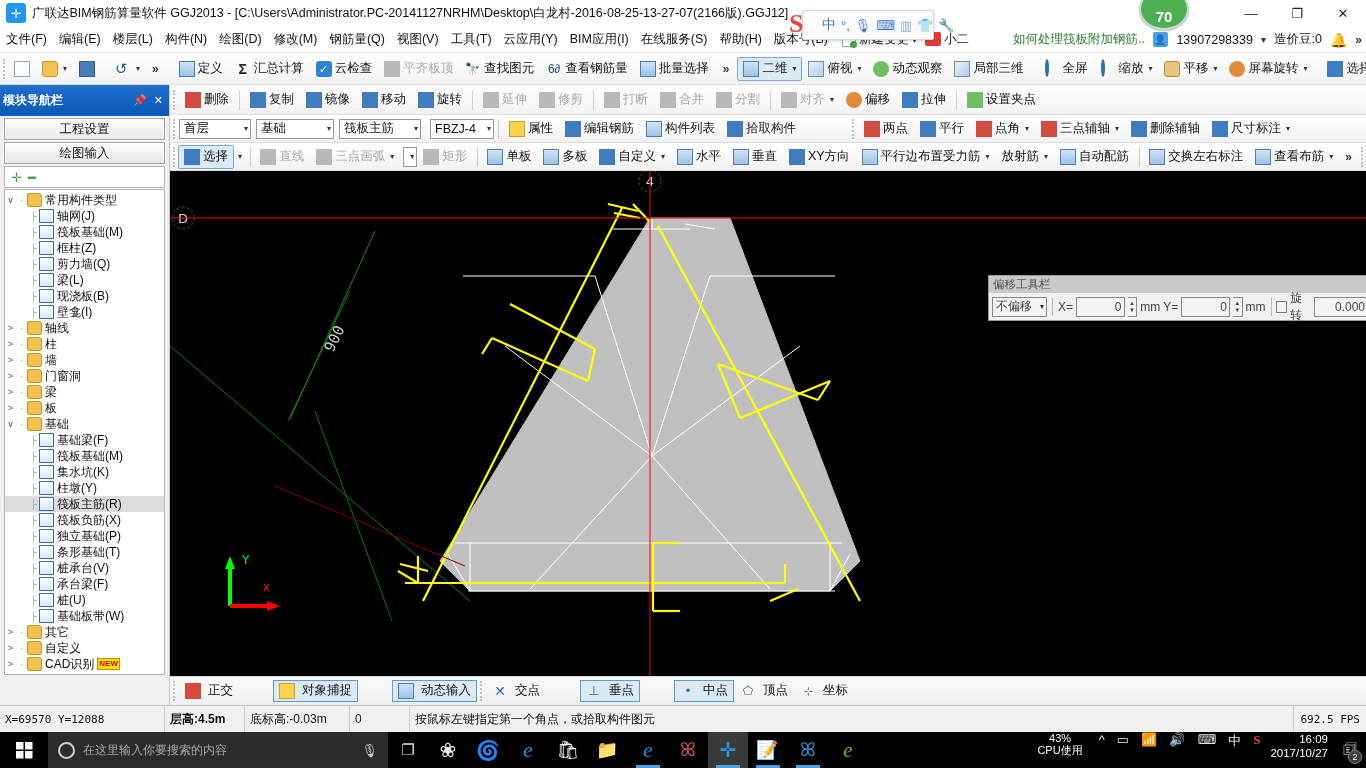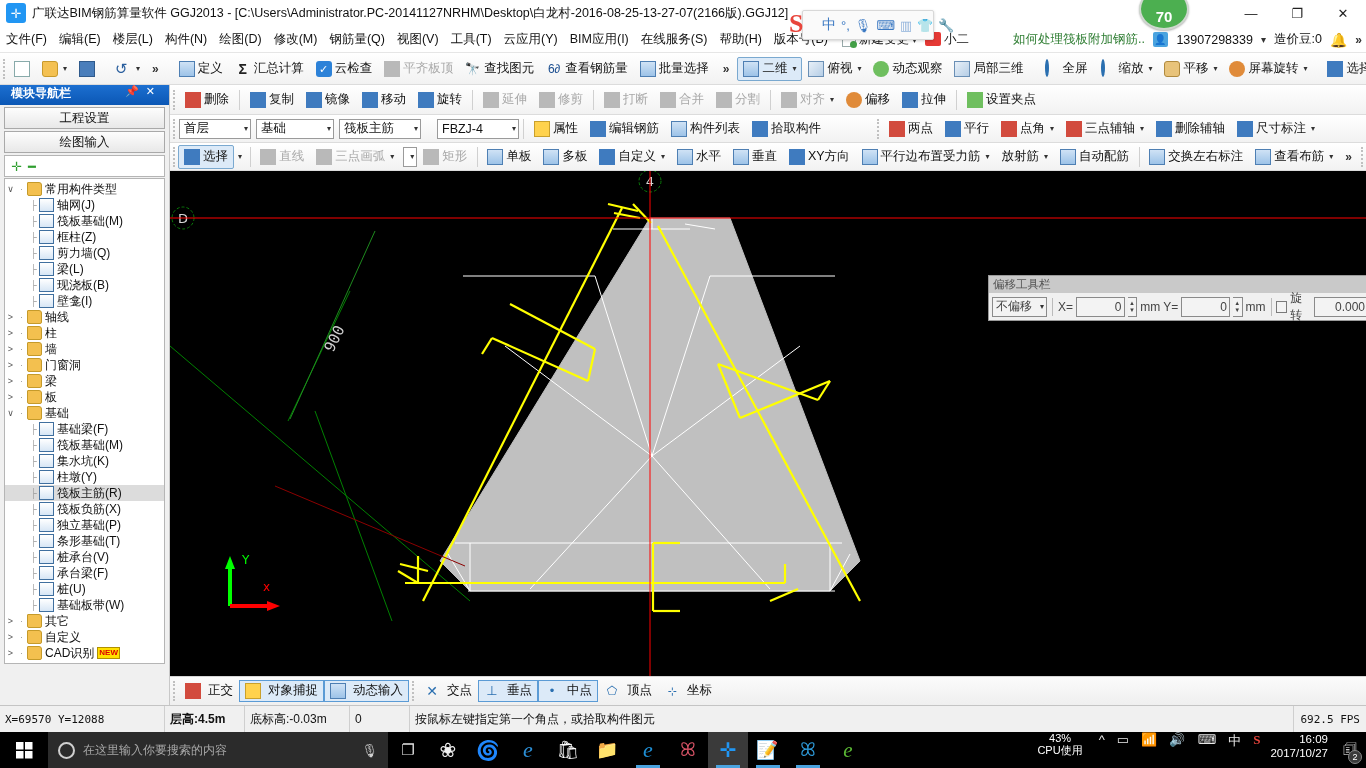--- a/index.html
+++ b/index.html
@@ -148,22 +148,22 @@
     padding:0 2px 0 4px; font-size:12.5px; color:#111;
   }
 
   
   .sidebar {
     position:absolute; left:0; top:85px; width:170px; height:620px;
     background:#f0f0f0;
     border-right:1px solid #c8c8c8;
   }
   .nav-caption {
-    height:20px; background:linear-gradient(#1c6fd0,#0b57b5);
-    display:flex; align-items:flex-start; padding:0 11px;
+    height:31px; background:linear-gradient(#1c6fd0,#0b57b5);
+    display:flex; align-items:center; padding:0 3px;
     color:#fff; font-size:12px; font-weight:bold;
   }
   .nav-caption .sp { margin-left:auto; display:flex; gap:7px; padding-right:3px; font-size:11px; }
   .side-btn {
     margin:2px 4px; height:22px; background:linear-gradient(#fdfdfd,#e8e8e8);
     border:1px solid #a9a9a9;
     display:flex; align-items:center; justify-content:center;
     font-size:12.5px; color:#111;
   }
   .tree-toolbar {
@@ -234,21 +234,21 @@
   
   .snapbar {
     position:absolute; left:170px; top:676px; width:1196px; height:29px;
     background:linear-gradient(#fbfbfb,#efefef); border-top:1px solid #d5d5d5;
     display:flex; align-items:center;
   }
   .snapbtn {
     display:flex; align-items:flex-end; gap:7px; padding:2px 5px; height:22px;
     font-size:12.5px; color:#111; border:1px solid transparent; white-space:nowrap;
   }
-  .snapbtn.on { background:#dceaf8; border:1px solid #5b9bd5; }
+  .snapbtn.on { background:#dceaf8; border:1px solid #5b9bd5;margin-left:34px; }
 
   
   .statusbar {
     position:absolute; left:0; top:705px; width:1366px; height:27px;
     background:#f0f0f0; border-top:1px solid #c4c4c4;
     display:flex; align-items:stretch; font-size:11.5px; color:#111;
   }
   .scell {
     display:flex; align-items:center; padding:0 5px;
     border-right:1px solid #cfcfcf; white-space:nowrap;
@@ -548,21 +548,21 @@
         <span class="caret">▾</span>
       </div>
     <div class="combo" style="width:78px;margin-left:5px;">
       <span>基础</span>
         <span class="caret">▾</span>
       </div>
     <div class="combo" style="width:82px;margin-left:5px;">
       <span>筏板主筋</span>
         <span class="caret">▾</span>
       </div>
-    <div class="combo" style="width:82px;margin-left:16px;align-items:center;">
+    <div class="combo" style="width:64px;margin-left:9px;align-items:center;">
       <span>FBZJ-4</span>
         <span class="caret">▾</span>
       </div>
     <span class="sep"></span>
     <div class="tbtn">
         <span class="ico ic-yellow"></span>
         <span>属性</span>
       </div>
     <div class="tbtn">
         <span class="ico ic-blue"></span>

